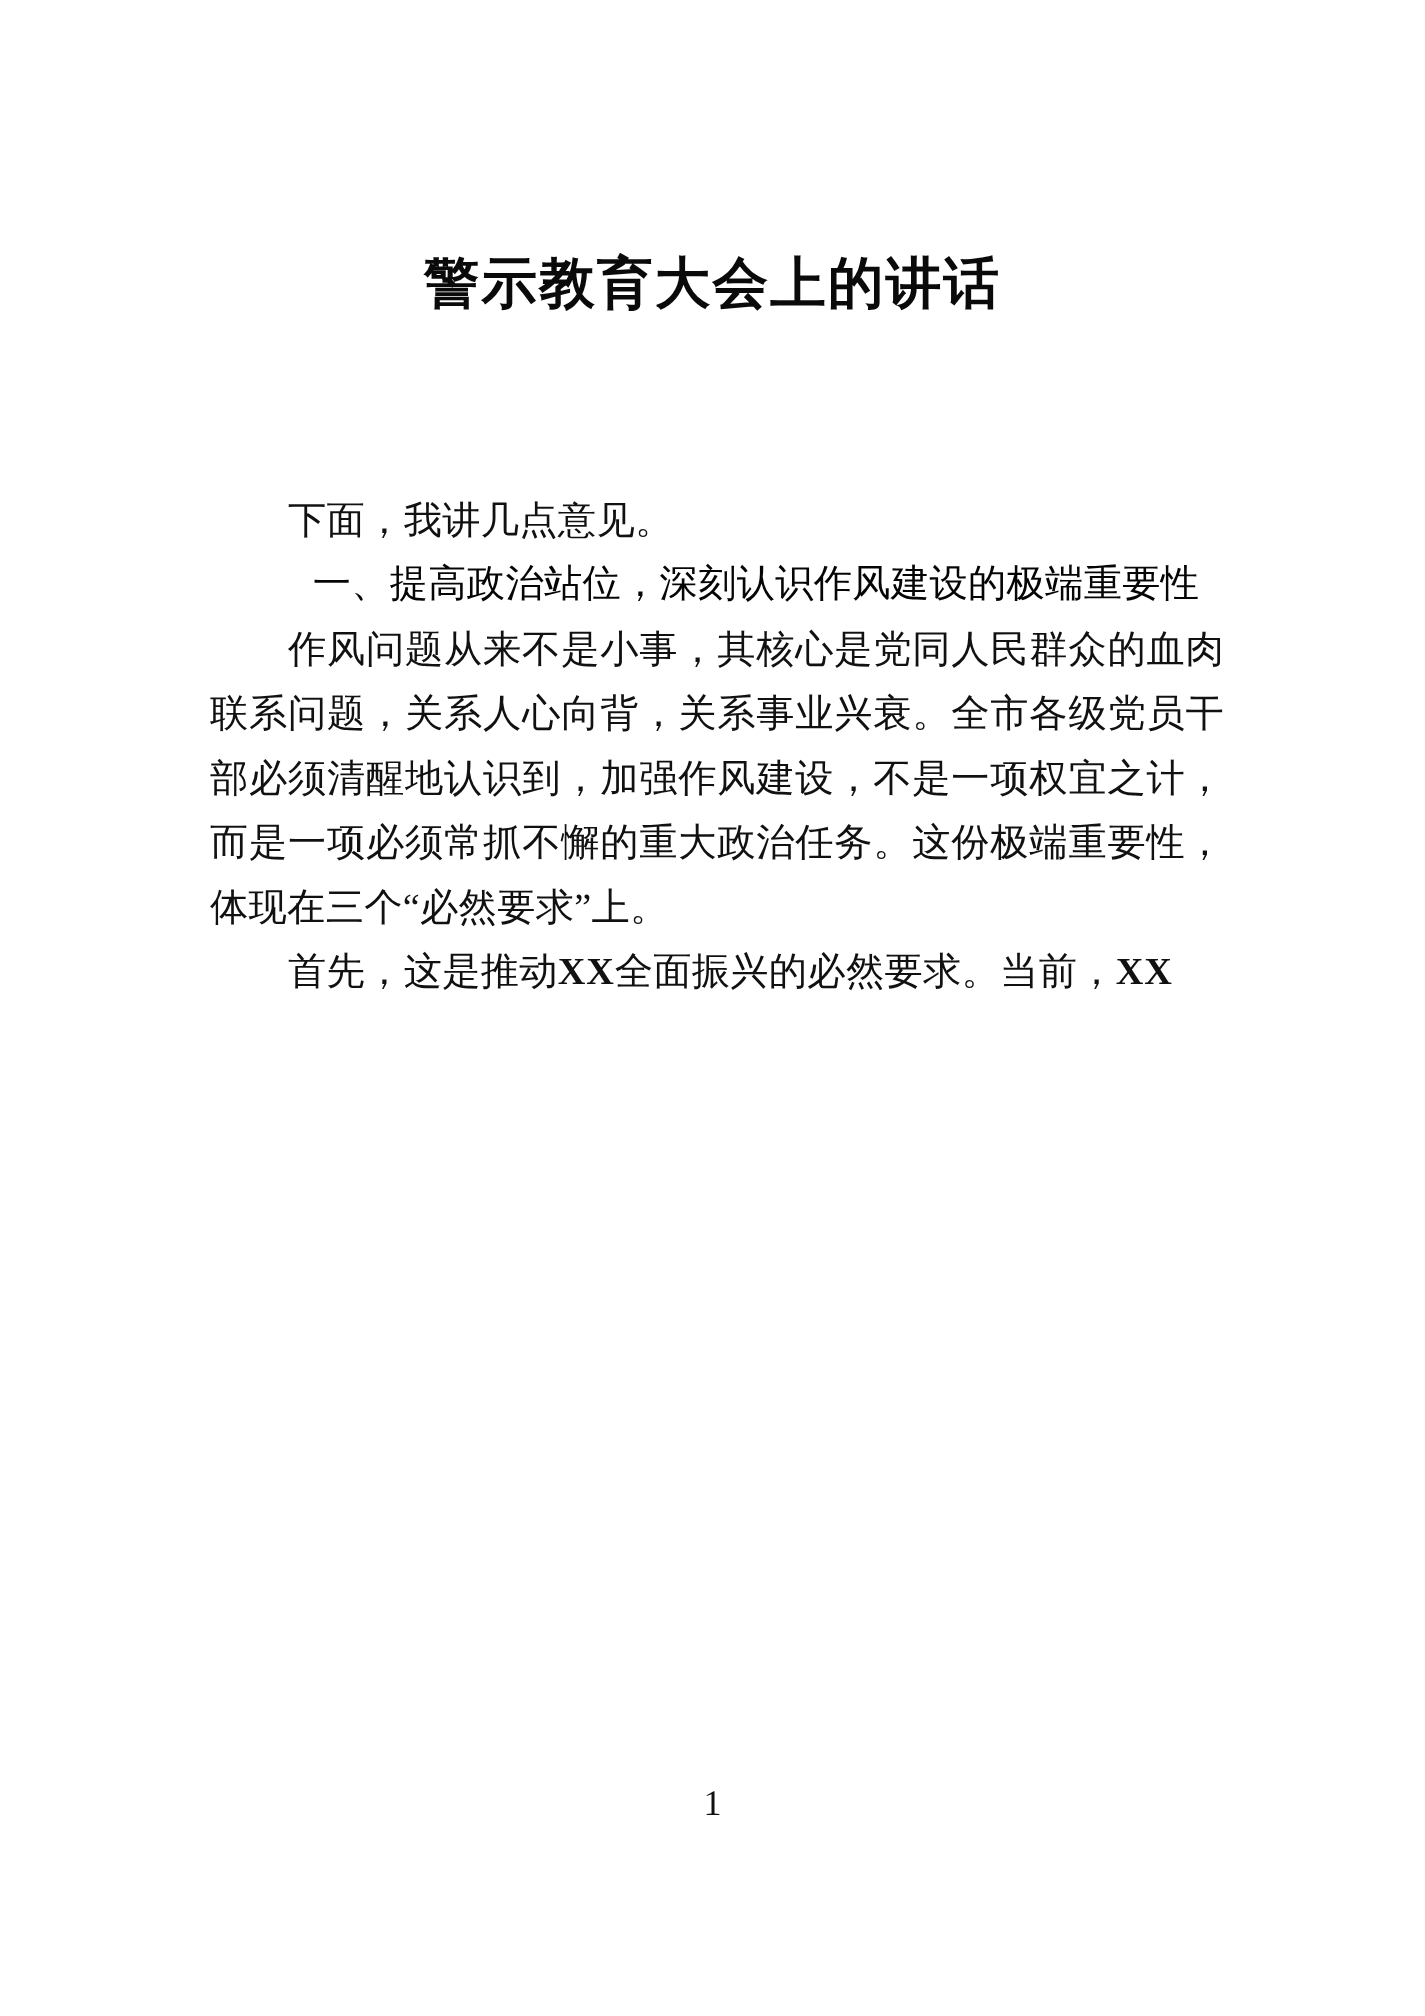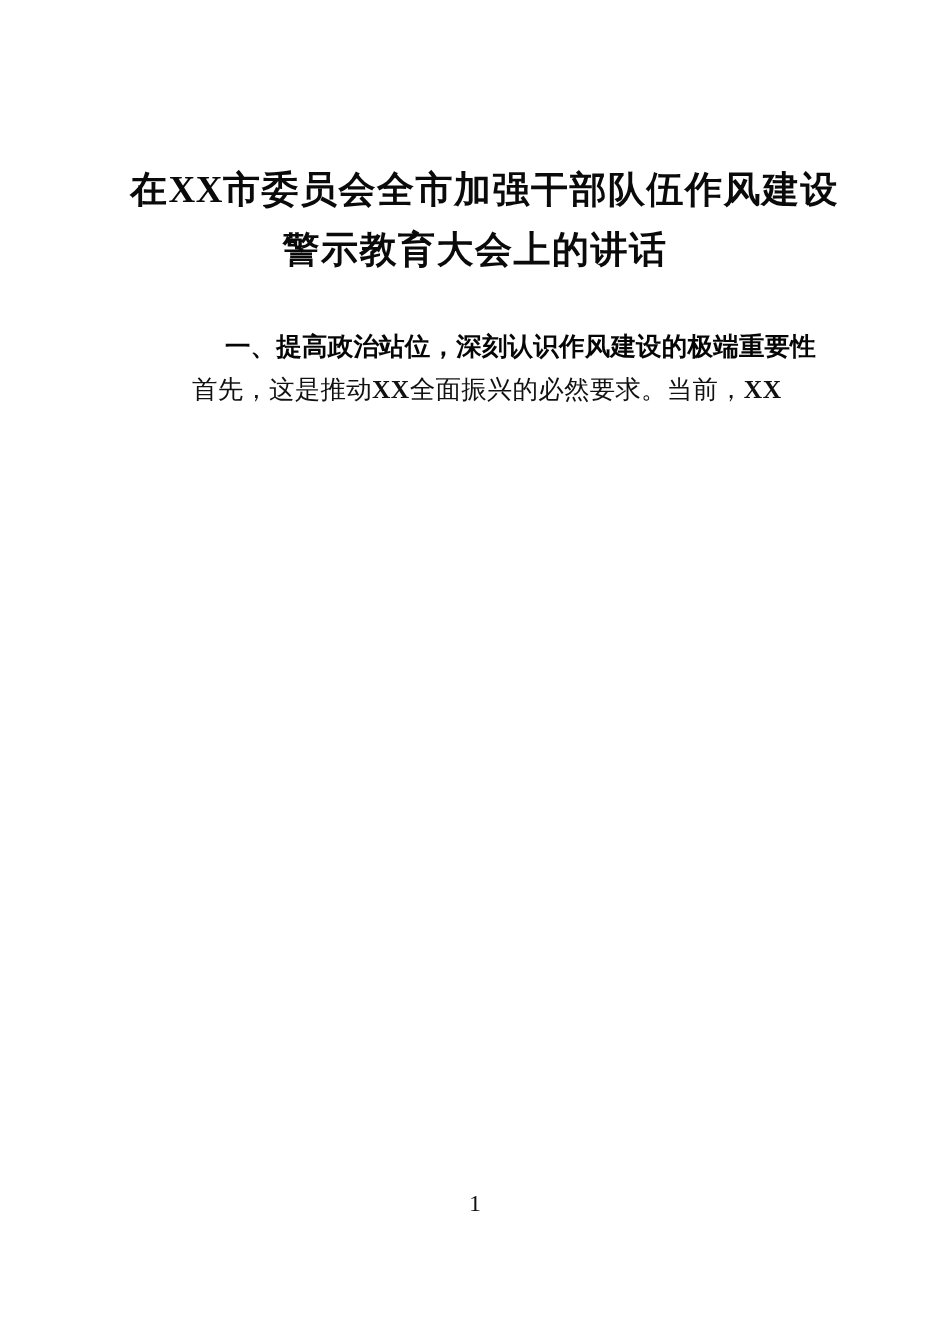--- a/index.html
+++ b/index.html
@@ -72,26 +72,26 @@
   .xx {
     font-family: "Liberation Serif", "DejaVu Serif", serif;
     font-weight: bold;
     letter-spacing: 0.5px;
   }
 
   
   h2.section-heading {
     margin: 0;
     font-family: "Liberation Sans", "DejaVu Sans", sans-serif;
-    font-weight: bold;
+    font-weight: normal;
     font-size: 25.5px;
     line-height: 43px;
     letter-spacing: 0.2px;
     text-indent: 52px;
-    text-align: right;
+    text-align: center;
     color: #050505;
   }
 
   
   .page-number {
     position: absolute;
     left: 0;
     top: 1188px;
     width: 950px;
     text-align: center;
@@ -100,31 +100,32 @@
     line-height: 30px;
     color: #111111;
   }
 </style>
 </head>
 <body>
 
 <div class="page">
 
   <div class="doc-title">
-    <span class="tline">在<span class="xx">XX</span>市委员会全市加强干部队伍作风建设</span>
     <span class="tline">警示教育大会上的讲话</span>
   </div>
 
   <div class="body-area">
 
 
 
+    <p class="para indent">下面，我讲几点意见。</p>
 
     <h2 class="section-heading">一、提高政治站位，深刻认识作风建设的极端重要性</h2>
 
+    <p class="para indent">作风问题从来不是小事，其核心是党同人民群众的血肉联系问题，关系人心向背，关系事业兴衰。全市各级党员干部必须清醒地认识到，加强作风建设，不是一项权宜之计，而是一项必须常抓不懈的重大政治任务。这份极端重要性，体现在三个“必然要求”上。</p>
 
     <p class="para indent">首先，这是推动<span class="xx">XX</span>全面振兴的必然要求。当前，<span class="xx">XX</span></p>
 
   </div>
 
   <div class="page-number">1</div>
 
 </div>
 
 </body></html>

